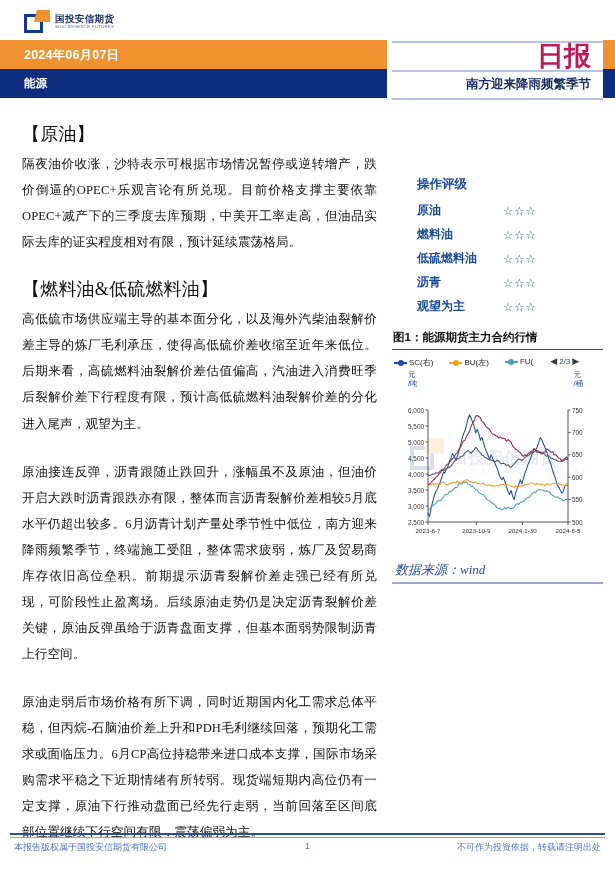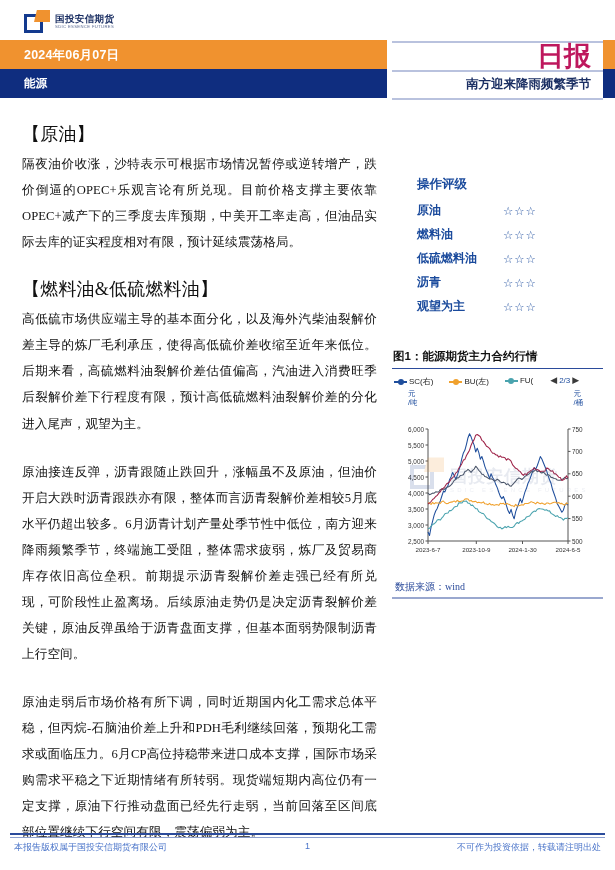--- a/index.html
+++ b/index.html
@@ -130,21 +130,21 @@
   }
   .rating-name {
     font-size: 12px; font-weight: bold; color: #1a4a9c;
     width: 86px; white-space: nowrap;
   }
   .rating-stars {
     font-size: 11.5px; color: #1a4a9c; letter-spacing: 1px;
   }
 
   
-  .fig { margin-top: 34px; }
+  .fig { margin-top: 15px; }
   .fig-title {
     font-family: "Liberation Sans", sans-serif;
     font-size: 11.5px; font-weight: bold; color: #111;
     margin-bottom: 4px; margin-left: 1px;
   }
   .fig-rule { height: 1.4px; background: #2b4b9b; width: 211px; margin-bottom: 7px; }
 
   .legend {
     display: flex; align-items: flex-start; gap: 16px;
     font-family: "Liberation Sans", sans-serif; font-size: 8px;
@@ -165,21 +165,21 @@
     position: relative; height: 20px;
     font-family: "Liberation Sans", sans-serif; font-size: 7.5px; color: #1a4a9c;
   }
   .unit-l { position: absolute; left: 16px; top: -13px; line-height: 8.5px; }
   .unit-r { position: absolute; right: 20px; top: -13px; line-height: 8.5px; text-align: left; }
 
   .plot-wrap { position: relative; width: 211px; height: 150px; }
   .plot-svg { display: block; }
 
   .fig-src {
-    font-size: 10px; color: #2b4b9b; 
+    font-size: 13px; color: #2b4b9b; font-style: italic;
     margin-top: 7px; margin-left: 3px;
   }
   .fig-src-rule { height: 1.2px; background: #9aa8cf; width: 211px; margin-top: 3px; }
 
   
   .foot-rule {
     position: absolute; left: 10px; top: 833px; width: 595px; height: 1.6px;
     background: #2b4b9b;
   }
   .foot-rule2 {

